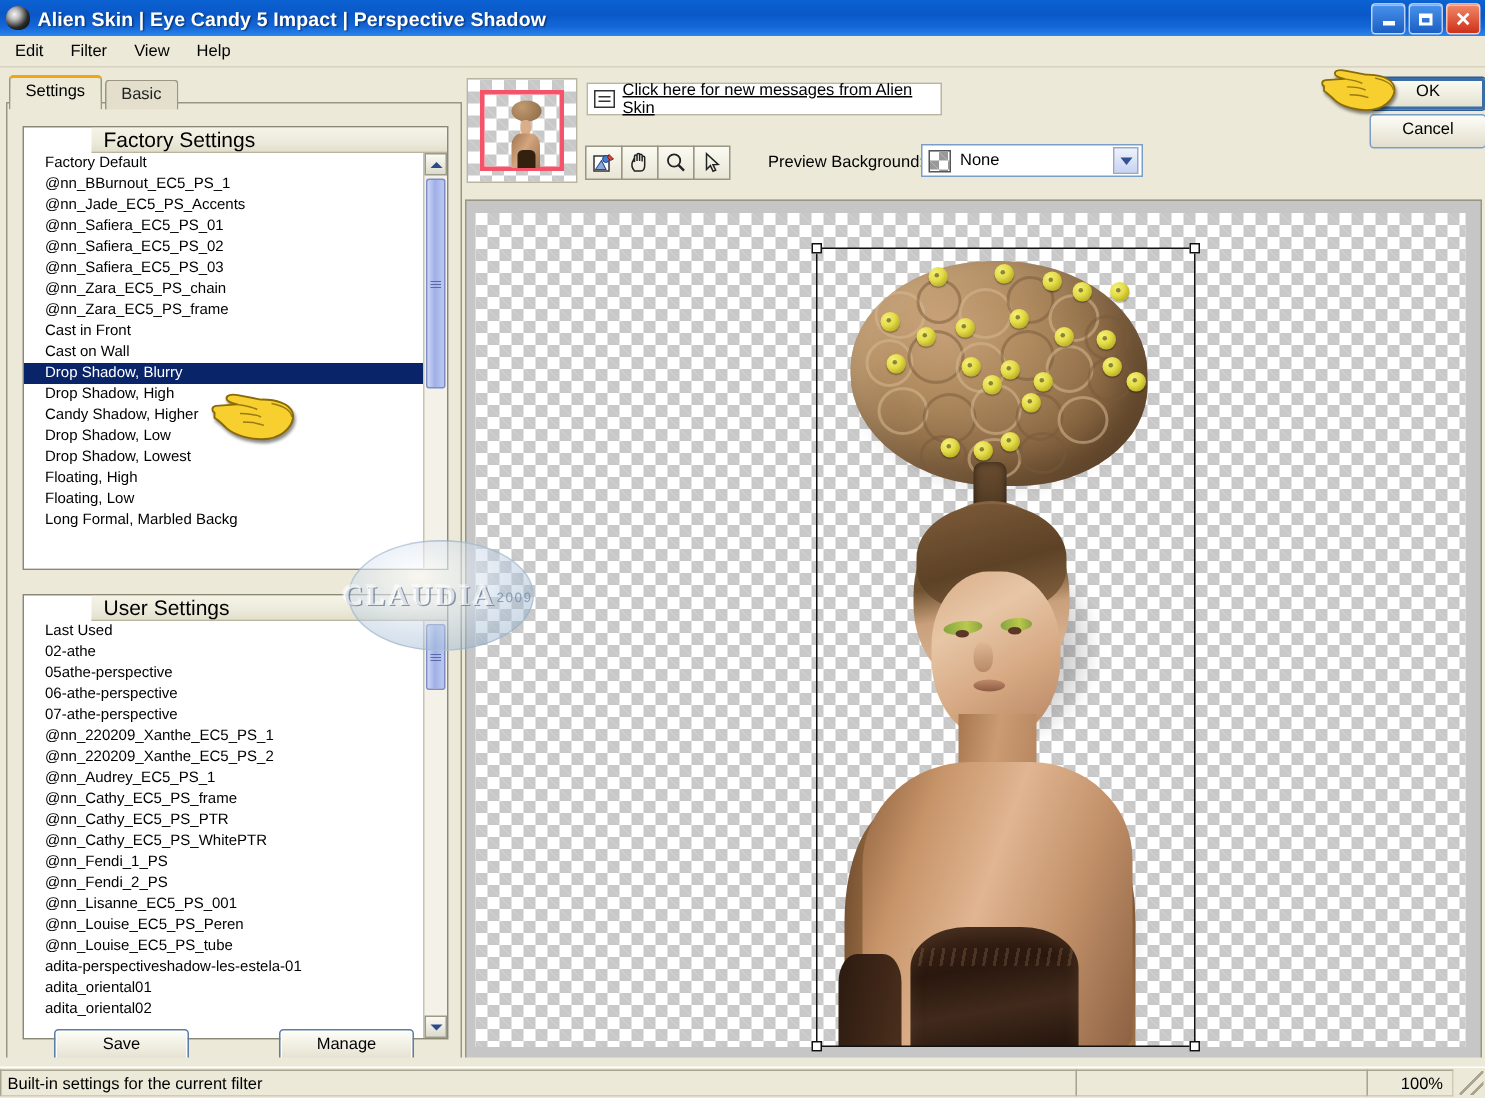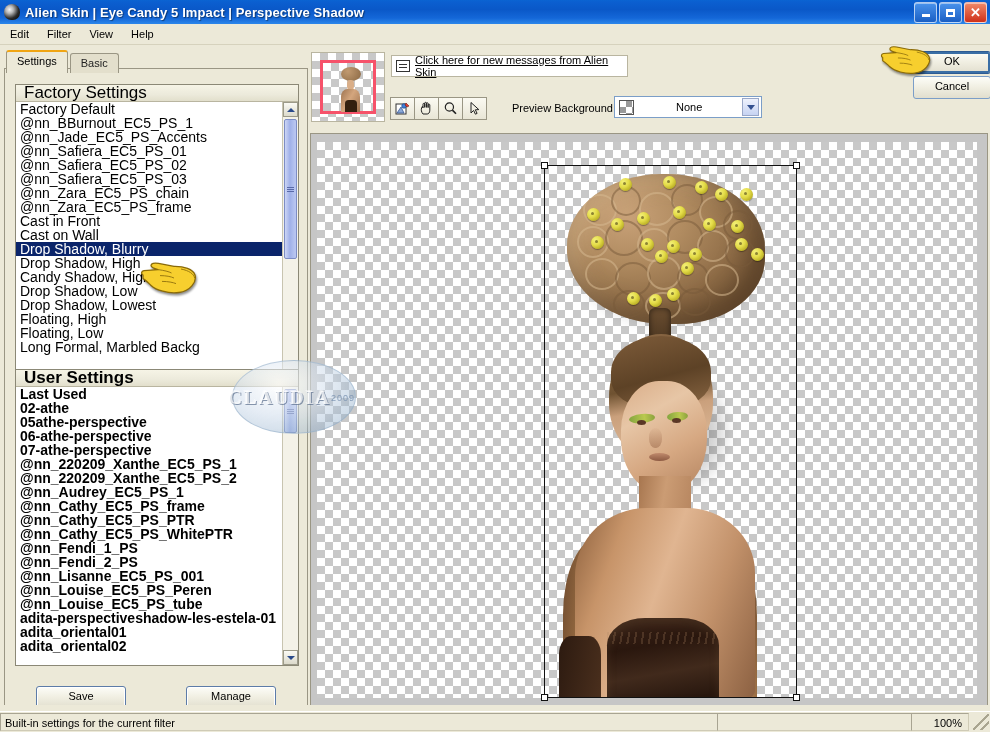--- a/index.html
+++ b/index.html
@@ -70,29 +70,30 @@
 
   .leftpanel{
     position:absolute;left:4px;top:68px;width:302px;height:637px;
     background:#ece9d8;border:1px solid #9a9684;
   }
   .listbox{
     position:absolute;background:#fff;border:1px solid #8b8876;
     overflow:hidden;
   }
   .lb-factory{left:10px;top:15px;width:282px;height:294px;}
-  .lb-user{left:10px;top:300px;width:282px;height:295px;font-weight:bold;}
+  .lb-user{left:10px;top:327px;width:282px;height:295px;}
   .lb-header{
-    height:16px;line-height:16px;padding-left:8px;font-size:17px;color:#000;
+    height:16px;line-height:16px;padding-left:8px;font-size:14px;color:#000;
     background:linear-gradient(180deg,#f6f4e6 0%,#eceadb 60%,#e2dfcc 100%);
     border-bottom:1px solid #b9b5a0;
+    margin-left:45px;
   }
   .lb-items{position:absolute;left:0;right:0;top:17px;bottom:0;overflow:hidden;background:#fff;}
   .lb-item{
-    height:14px;line-height:14px;padding-left:4px;font-size:14px;color:#000;
+    height:14px;line-height:14px;padding-left:14px;font-size:10px;color:#000;
     white-space:nowrap;cursor:default;
   }
   .lb-item.sel{background:#0a246a;color:#fff;width:calc(100% - 20px);}
   .sb{
     position:absolute;right:0;top:17px;bottom:0;width:15px;
     background:#f4f2e8;border-left:1px solid #c8c4b0;
   }
   .sb-btn{
     height:15px;width:15px;
     background:linear-gradient(180deg,#fbfaf4,#dcdacb);
@@ -154,21 +155,21 @@
     background:linear-gradient(180deg,#fbfaf2,#e9e6d6);
     border:1px solid #9a9684;margin-right:-1px;box-sizing:border-box;
     display:flex;align-items:center;justify-content:center;cursor:default;
   }
   .tbtn svg{display:block;}
 
   .pbg-label{position:absolute;left:512px;top:102px;font-size:11px;color:#000;}
   .pbg-select{
     position:absolute;left:614px;top:96px;width:148px;height:22px;
     background:#fff;border:1px solid #7b9ec8;display:flex;align-items:center;
-    box-sizing:border-box;cursor:default;gap:36px;
+    box-sizing:border-box;cursor:default;
   }
   .pbg-sw{
     width:13px;height:13px;margin-left:4px;margin-right:6px;border:1px solid #555;
     background-image:linear-gradient(45deg,#999 25%,transparent 25%,transparent 75%,#999 75%),
                      linear-gradient(45deg,#999 25%,transparent 25%,transparent 75%,#999 75%);
     background-size:12px 12px;background-position:0 0,6px 6px;background-color:#fff;
     flex:0 0 auto;
   }
   .pbg-val{font-size:11px;flex:1;}
   .pbg-arrow{

